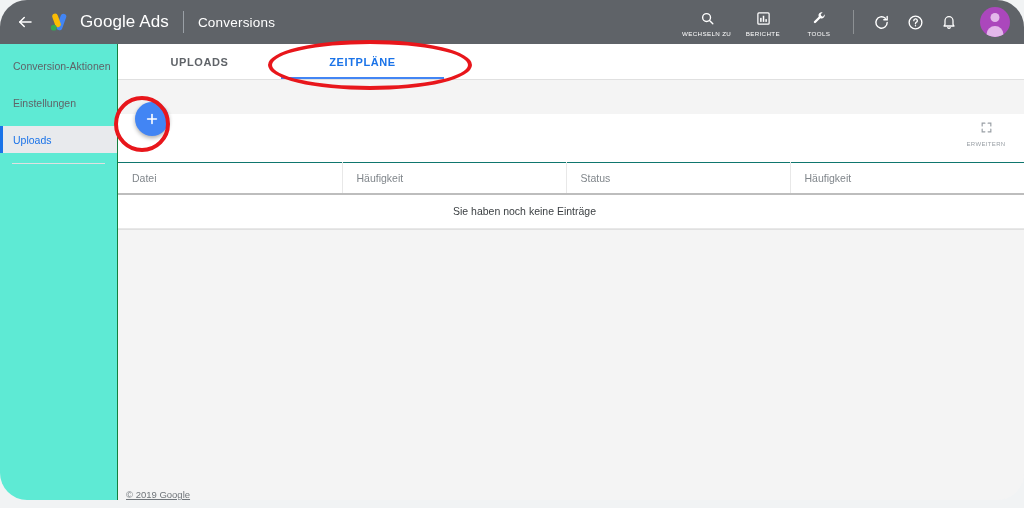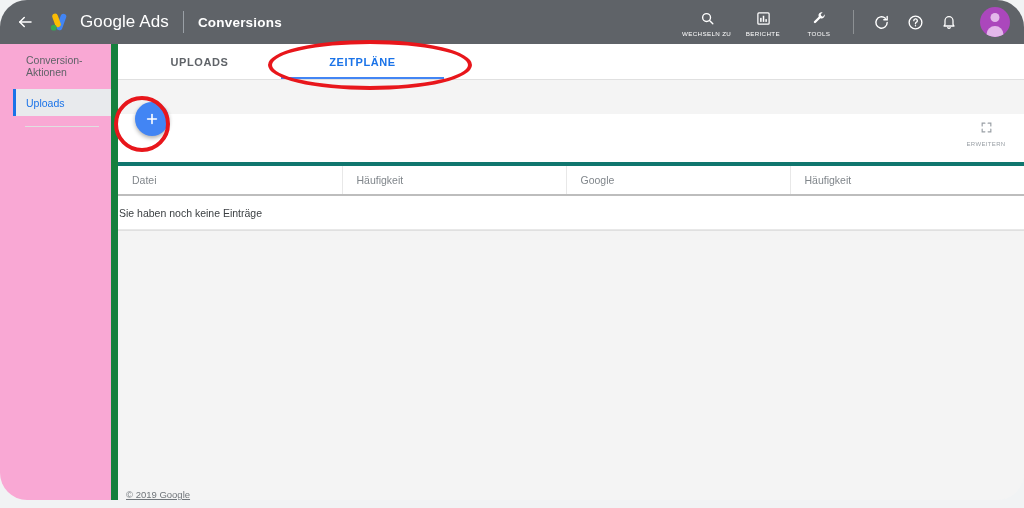--- a/index.html
+++ b/index.html
@@ -64,21 +64,21 @@
   }
   .brand-divider {
     width: 1px;
     height: 22px;
     background: #9aa0a6;
     margin: 0 14px 0 14px;
   }
   .page-title {
     color: #ffffff;
     font-size: 13.5px;
-    font-weight: 700;
+    font-weight: 400;
     letter-spacing: .2px;
   }
 
   .topbar-right {
     margin-left: auto;
     display: flex;
     align-items: center;
     height: 44px;
     padding-right: 10px;
   }
@@ -158,25 +158,24 @@
     width: 1024px;
     height: 464px;
   }
 
   
   .sidebar {
     position: absolute;
     top: 0; left: 0;
     width: 118px;
     height: 464px;
-    background: #f9a8d4;
-    border-right: 7px solid #15803d;
+    background: #5eead4;
+    border-right: 1px solid #15803d;
     box-sizing: border-box;
     padding-top: 8px;
-    padding-left: 13px;
   }
   .nav-item {
     position: relative;
     height: 27px;
     display: flex;
     align-items: center;
     padding-left: 13px;
     font-size: 10.5px;
     color: #5f6368;
     cursor: pointer;
@@ -282,31 +281,31 @@
     border-collapse: collapse;
     table-layout: fixed;
   }
   table.grid th {
     text-align: left;
     font-size: 10.5px;
     font-weight: 400;
     color: #80868b;
     padding: 0 0 0 14px;
     height: 31px;
-    border-top: 4px solid #0f766e;
+    border-top: 1px solid #0f766e;
     border-bottom: 2px solid #bdbdbd;
     border-right: 1px solid #e8e8e8;
     box-sizing: border-box;
     vertical-align: middle;
   }
   table.grid th:last-child { border-right: none; }
 
   table.grid td.empty-cell {
     height: 31px;
-    text-align: left;
+    text-align: center;
     font-size: 10.5px;
     color: #3c4043;
     vertical-align: middle;
     border-bottom: 1px solid #e8e8e8;
     padding-right: 94px;
   }
 
   
   .fab {
     position: absolute;
@@ -442,20 +441,23 @@
 
       <div class="avatar"></div>
     </div>
   </div>
 
   <div class="below">
 
     <div class="sidebar">
       <div class="nav-item">
         <span>Conversion-Aktionen</span>
+      </div>
+      <div class="nav-item">
+        <span>Einstellungen</span>
       </div>
       <div class="nav-item selected">
         <span>Uploads</span>
       </div>
       <div class="nav-sep"></div>
     </div>
 
     <div class="main">
 
       <div class="tabs-bar">
@@ -489,21 +491,21 @@
           <colgroup>
             <col style="width:224px">
             <col style="width:224px">
             <col style="width:224px">
             <col style="width:234px">
           </colgroup>
           <thead>
             <tr>
               <th>Datei</th>
               <th>Häufigkeit</th>
-              <th>Google</th>
+              <th>Status</th>
               <th>Häufigkeit</th>
             </tr>
           </thead>
           <tbody>
             <tr>
               <td class="empty-cell" colspan="4">Sie haben noch keine Einträge</td>
             </tr>
           </tbody>
         </table>
       </div>

